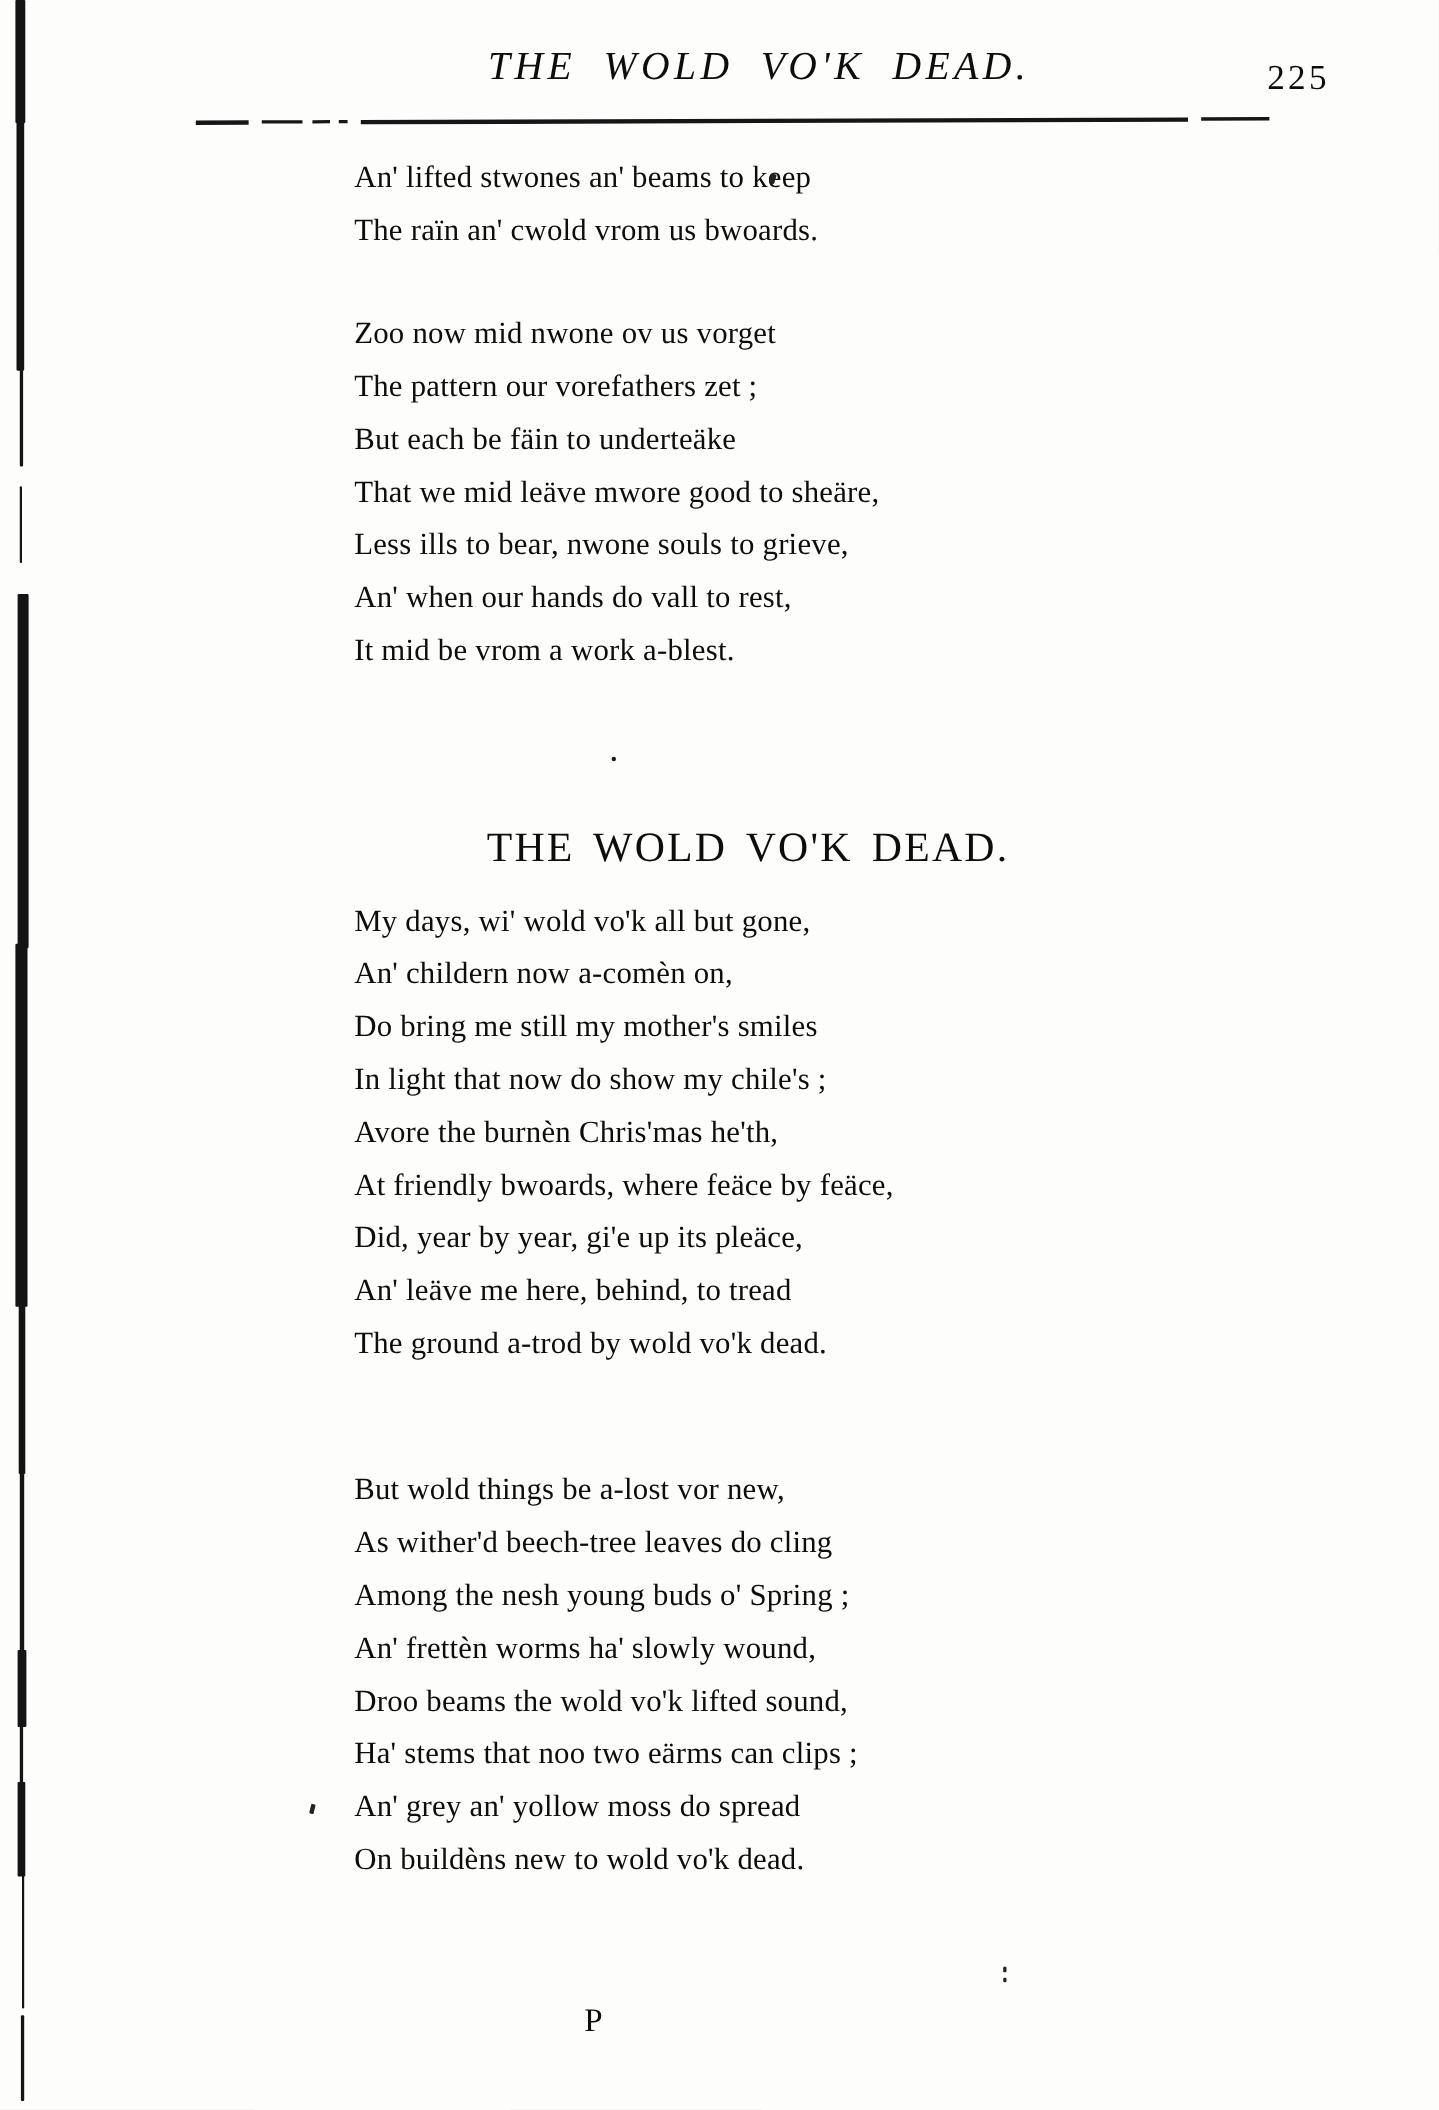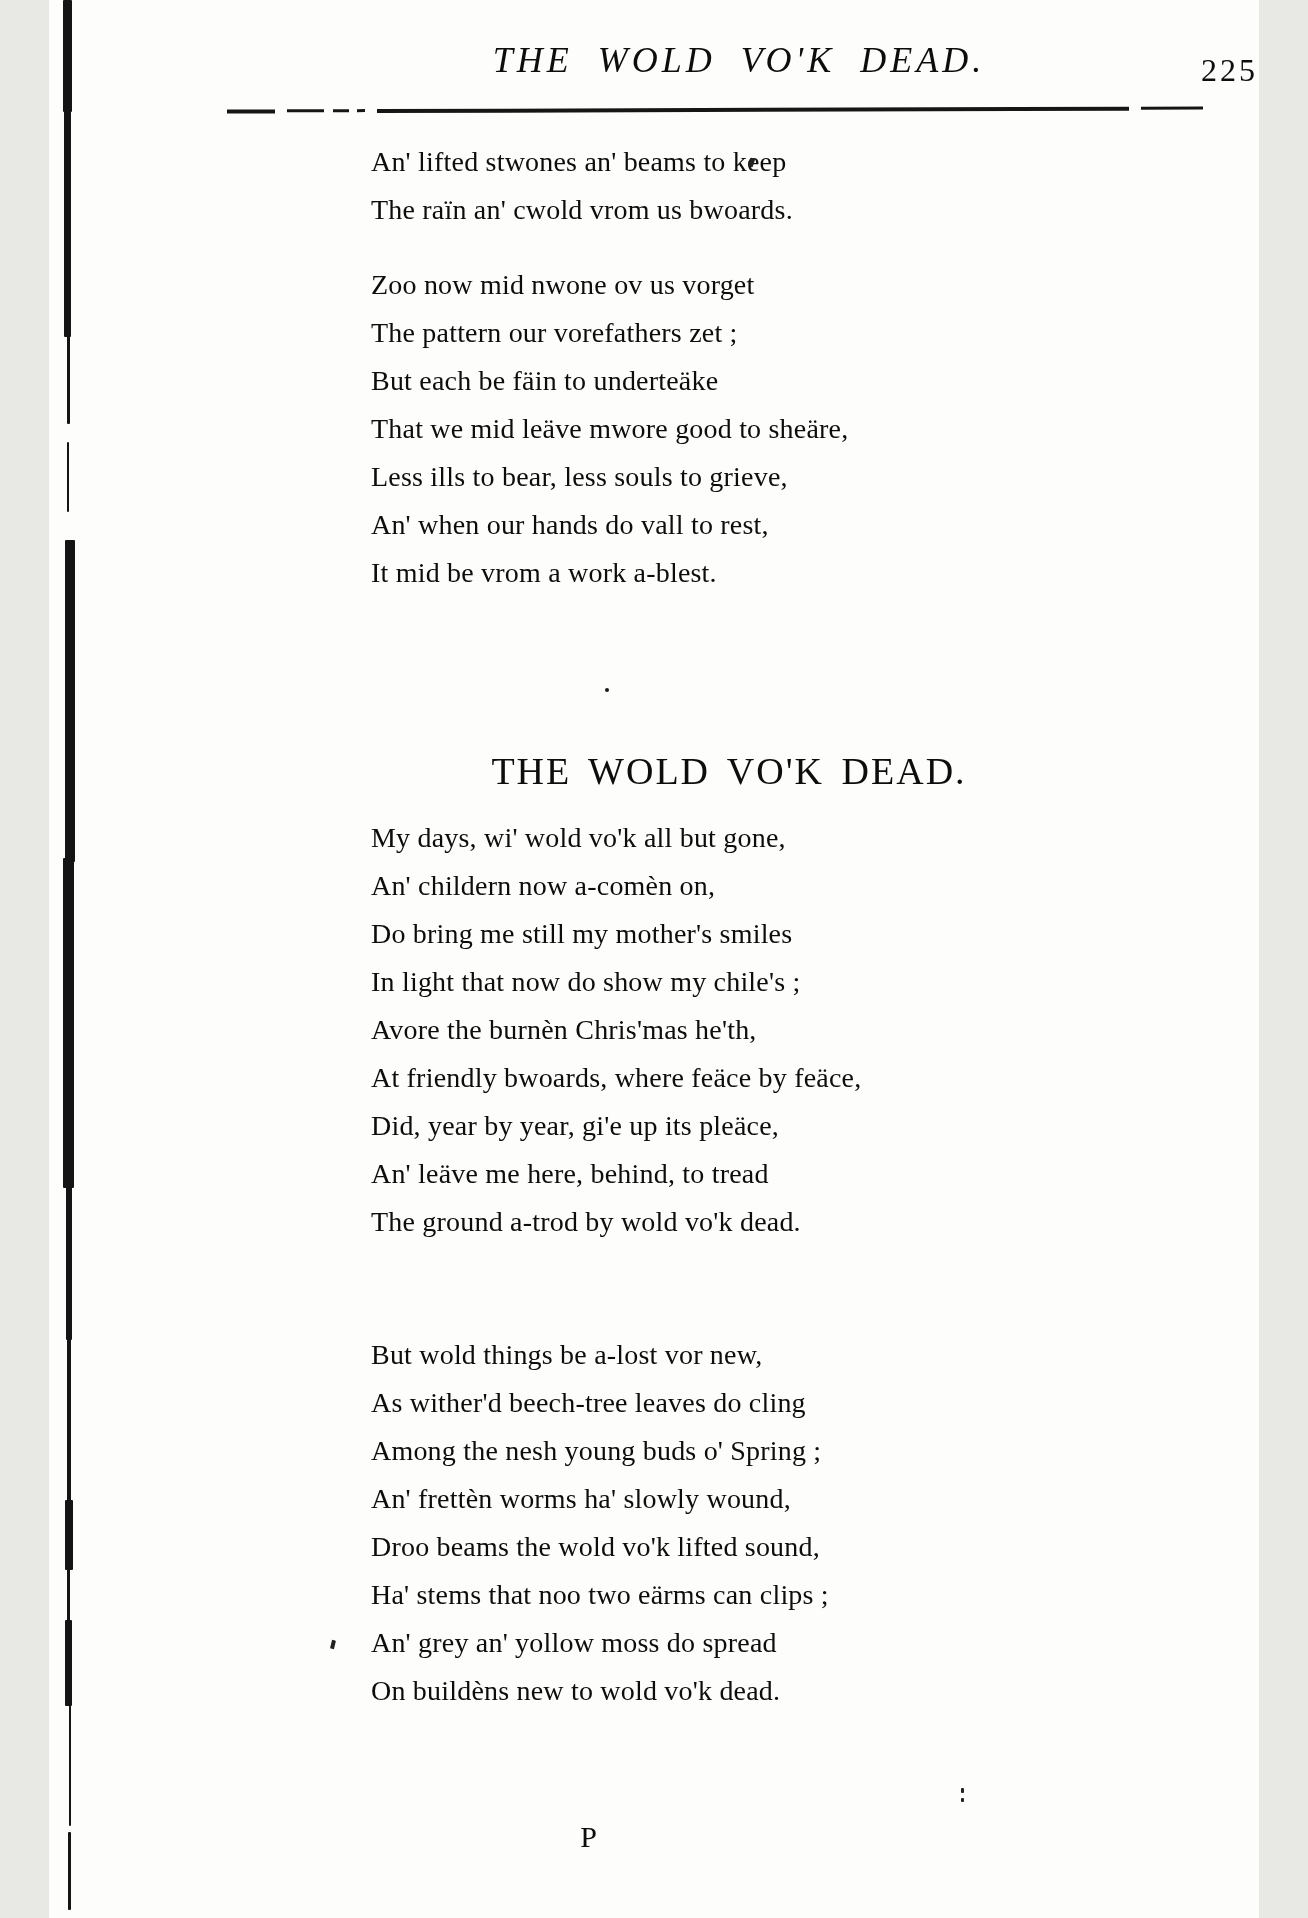--- a/index.html
+++ b/index.html
@@ -1,18 +1,18 @@
 <!DOCTYPE html>
 <html><head>
 <meta charset="utf-8">
 <style>
   html,body{margin:0;padding:0;background:#e8e8e4;}
   .page{
     position:relative;
-    width:1210px;height:1918px;
+    width:1308px;height:1918px;
     margin:0 auto;
     background:#fdfdfb;
     overflow:hidden;
     font-family:"Liberation Serif","DejaVu Serif",serif;
     color:#0d0d0d;
   }
   
   .gut{position:absolute;background:#141414;border-radius:1px;}
   
   .running-head{
@@ -78,26 +78,26 @@
     <div class="seg" style="left:106px;width:16px;height:3px"></div>
     <div class="seg" style="left:130px;width:8px;height:3px"></div>
     <div class="seg" style="left:150px;width:752px;height:4px"></div>
     <div class="seg" style="left:914px;width:62px;height:3px"></div>
   </div>
 
   <div class="stanza" style="top:138px">
       <div class="poem-line">An' lifted stwones an' beams to keep</div>
       <div class="poem-line">The raïn an' cwold vrom us bwoards.</div>
     </div>
-  <div class="stanza" style="top:261px">
+  <div class="stanza" style="top:280px">
       <div class="poem-line">Zoo now mid nwone ov us vorget</div>
       <div class="poem-line">The pattern our vorefathers zet ;</div>
       <div class="poem-line">But each be fäin to underteäke</div>
       <div class="poem-line">That we mid leäve mwore good to sheäre,</div>
-      <div class="poem-line">Less ills to bear, less souls to grieve,</div>
+      <div class="poem-line">Less ills to bear, nwone souls to grieve,</div>
       <div class="poem-line">An' when our hands do vall to rest,</div>
       <div class="poem-line">It mid be vrom a work a-blest.</div>
     </div>
 
   <div class="divider-dot"></div>
   <div class="poem-title">THE WOLD VO'K DEAD.</div>
 
   <div class="stanza" style="top:814px">
       <div class="poem-line">My days, wi' wold vo'k all but gone,</div>
       <div class="poem-line">An' childern now a-comèn on,</div>

